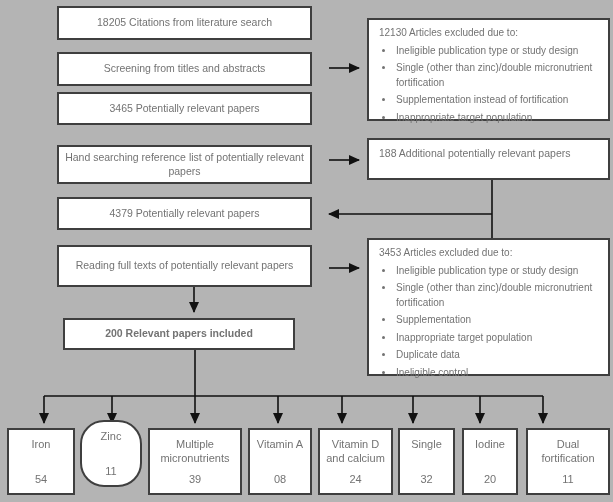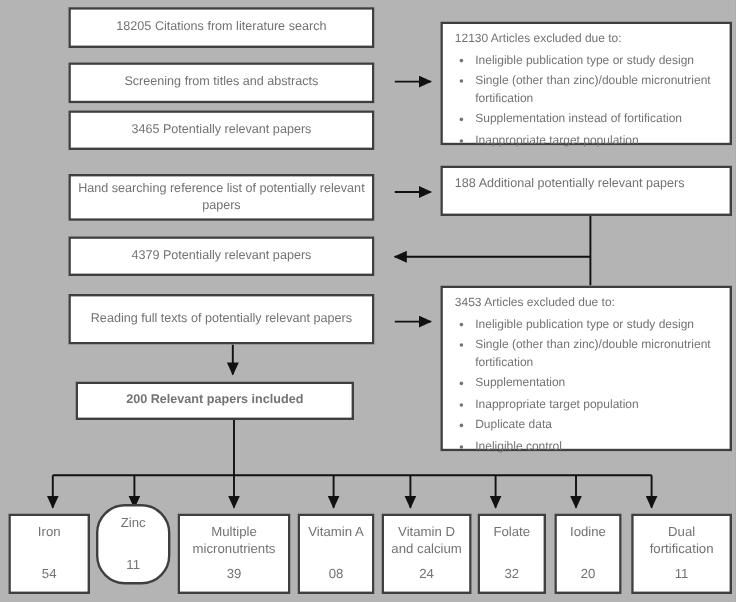--- a/index.html
+++ b/index.html
@@ -183,21 +183,21 @@
     <span>Vitamin A</span>
     <span class="cat-count">08</span>
   </div>
 
   <div class="cat" style="left:318px;top:428px;width:75px;height:67px;">
     <span>Vitamin D and calcium</span>
     <span class="cat-count">24</span>
   </div>
 
   <div class="cat" style="left:398px;top:428px;width:57px;height:67px;">
-    <span>Folate</span>
+    <span>Single</span>
     <span class="cat-count">32</span>
   </div>
 
   <div class="cat" style="left:462px;top:428px;width:56px;height:67px;">
     <span>Iodine</span>
     <span class="cat-count">20</span>
   </div>
 
   <div class="cat" style="left:526px;top:428px;width:84px;height:67px;">
     <span>Dual fortification</span>

